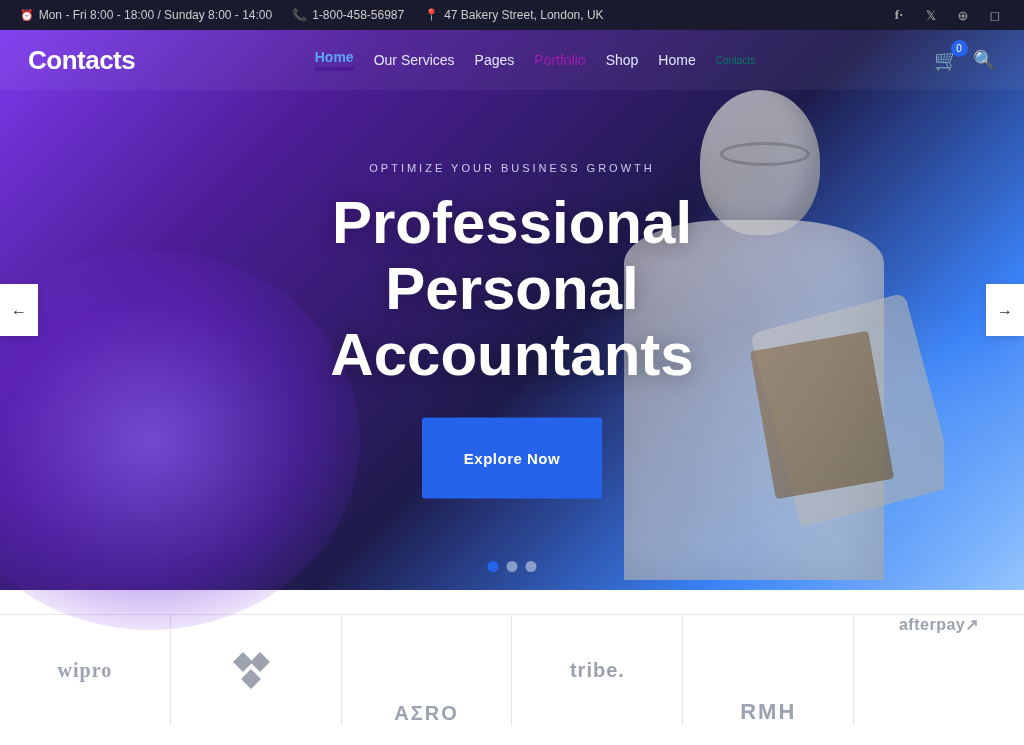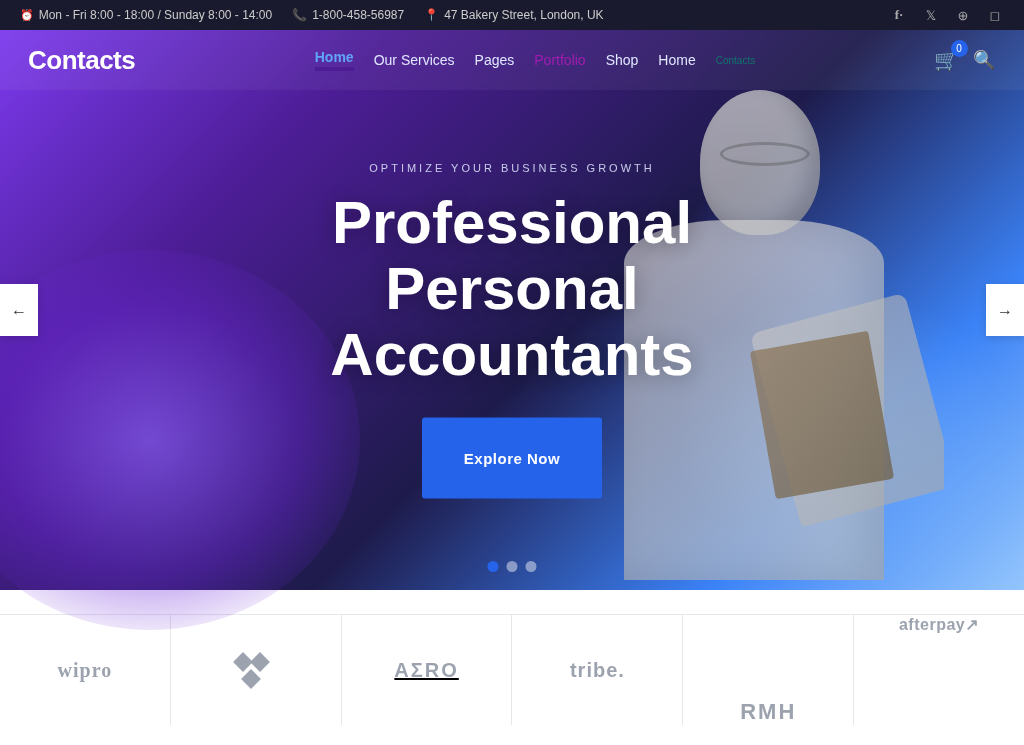--- a/index.html
+++ b/index.html
@@ -240,22 +240,22 @@
       border-right:1px solid #e5e7eb; cursor:pointer;
     ">
       <div style="display:flex; flex-wrap:wrap; width:40px; gap:3px;">
         <div style="width:14px;height:14px;background:#9ca3af;transform:rotate(45deg);"></div>
         <div style="width:14px;height:14px;background:#9ca3af;transform:rotate(45deg);"></div>
         <div style="width:14px;height:14px;background:#9ca3af;transform:rotate(45deg); margin-left:8px;"></div>
       </div>
     </div>
 
     <div style="
-      flex:1; height:110px; display:flex; align-items:center; justify-content:center;
-      border-right:1px solid #e5e7eb; cursor:pointer;text-decoration:underline;
+      flex:1; height:110px; display:flex; align-items:flex-end; justify-content:center;
+      border-right:1px solid #e5e7eb; cursor:pointer;
     ">
       <span style="
         color:#9ca3af; font-size:20px; font-weight:600; letter-spacing:2px;
       ">AΣRO</span>
     </div>
 
     <div style="
       flex:1; height:110px; display:flex; align-items:center; justify-content:center;
       border-right:1px solid #e5e7eb; cursor:pointer;
     ">

